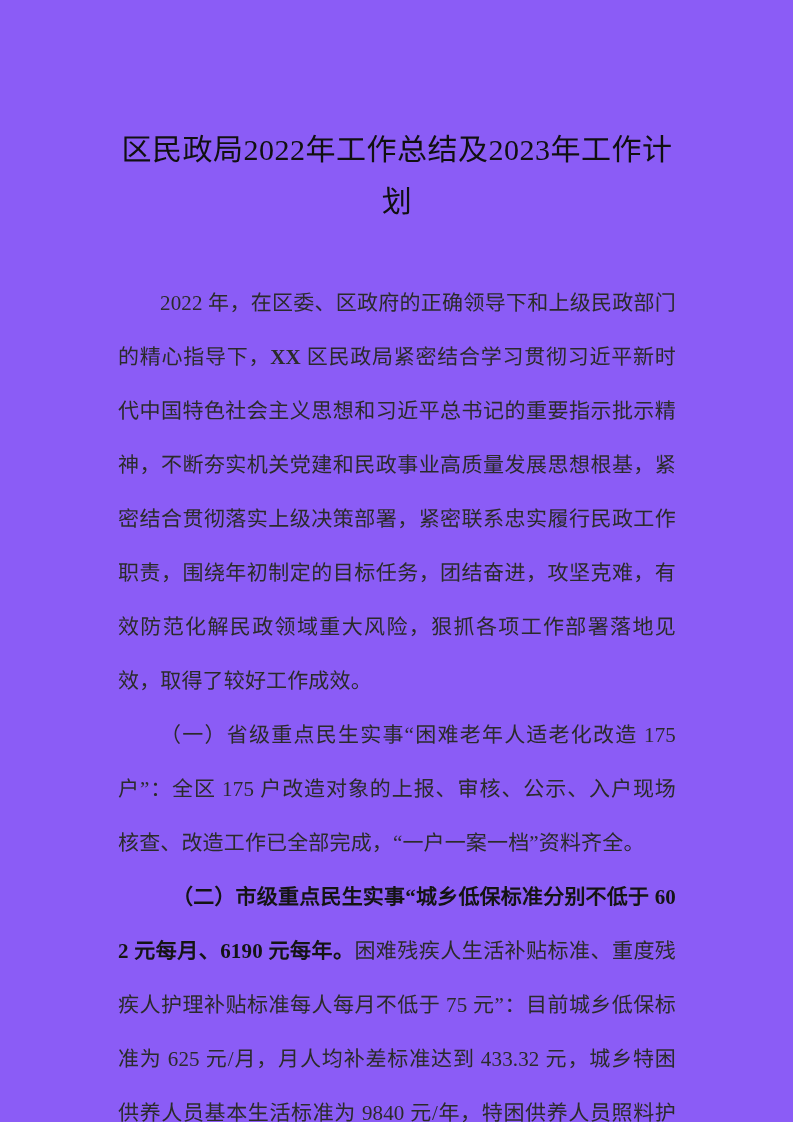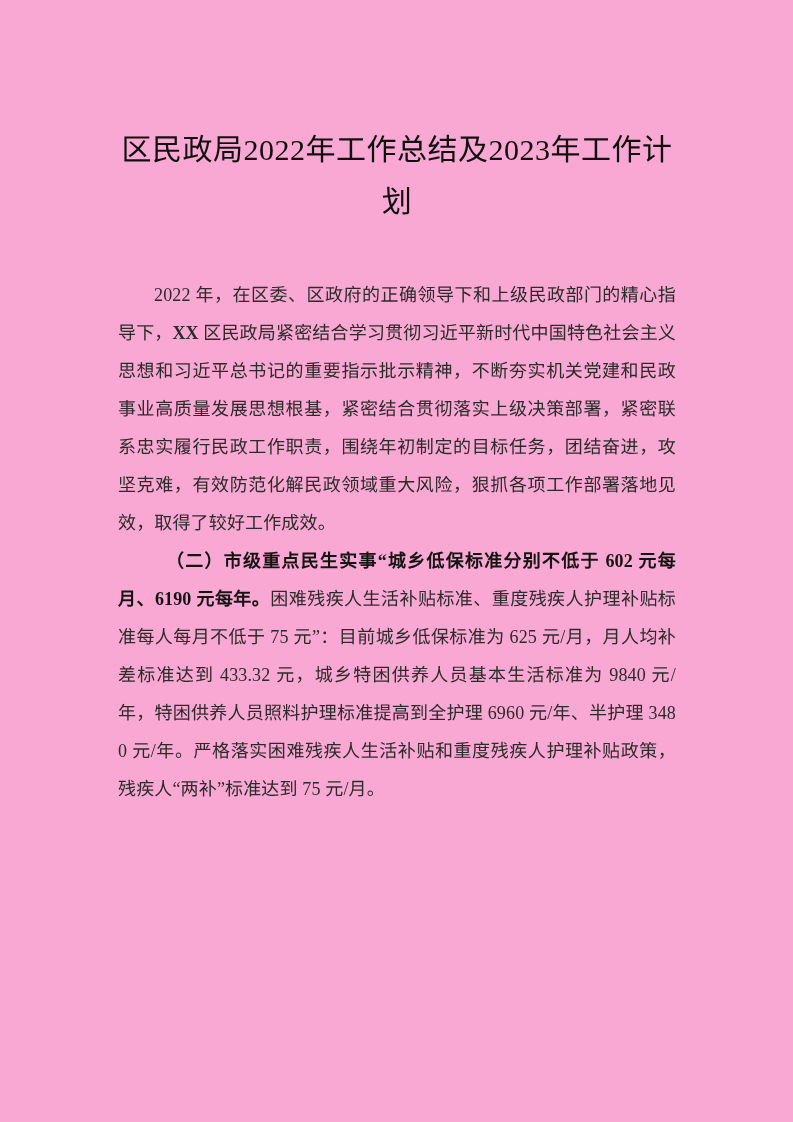--- a/index.html
+++ b/index.html
@@ -14,21 +14,21 @@
     position: relative;
     overflow: hidden;
     font-family: "Liberation Serif", "DejaVu Serif", serif;
     color: #1a1a1a;
     -webkit-font-smoothing: antialiased;
   }
 
   .page {
     position: absolute;
     inset: 0;
-    background: #f9a8d4;
+    background: #8b5cf6;
     padding: 0;
   }
 
   
   .doc-title {
     position: absolute;
     left: 112px;
     top: 124px;
     width: 570px;
     text-align: center;
@@ -44,22 +44,22 @@
   .body-block {
     position: absolute;
     left: 118px;
     top: 276px;
     width: 558px;
   }
 
   p.para {
     margin: 0;
     font-family: "Liberation Serif", "DejaVu Serif", serif;
-    font-size: 18px;
-    line-height: 38px;
+    font-size: 21px;
+    line-height: 54px;
     text-align: justify;
     text-justify: inter-ideograph;
     text-indent: 2em;
     color: #262626;
     letter-spacing: 0.15px;
     word-break: break-all;
   }
 
   
   p.kai {
@@ -98,18 +98,19 @@
   <div class="doc-title">
     <span>区民政局2022年工作总结及2023年工作计</span><br>
     <span>划</span>
   </div>
 
   <div class="body-block">
 
     <p class="para kai"><span>2022 年，在区委、区政府的正确领导下和上级民政部门的精心指导下，</span><span class="bold-latin">XX</span><span> 区民政局紧密结合学习贯彻习近平新时代中国特色社会主义思想和习近平总书记的重要指示批示精神，不断夯实机关党建和民政事业高质量发展思想根基，紧密结合贯彻落实上级决策部署，紧密联系忠实履行民政工作职责，围绕年初制定的目标任务，团结奋进，攻坚克难，有效防范化解民政领域重大风险，狠抓各项工作部署落地见效，取得了较好工作成效。</span></p>
 
 
+    <p class="para kai">（一）省级重点民生实事“困难老年人适老化改造 175 户”：全区 175 户改造对象的上报、审核、公示、入户现场核查、改造工作已全部完成，“一户一案一档”资料齐全。</p>
 
     <p class="para kai"><span class="emph">（二）市级重点民生实事“城乡低保标准分别不低于 602 元每月、6190 元每年。</span><span>困难残疾人生活补贴标准、重度残疾人护理补贴标准每人每月不低于 75 元”</span><span>：目前城乡低保标准为 625 元/月，月人均补差标准达到 433.32 元，城乡特困供养人员基本生活标准为 9840 元/年，特困供养人员照料护理标准提高到全护理 6960 元/年、半护理 3480 元/年。严格落实困难残疾人生活补贴和重度残疾人护理补贴政策，残疾人“两补”标准达到 75 元/月。</span></p>
 
   </div>
 
 </div>
 
 </body></html>

